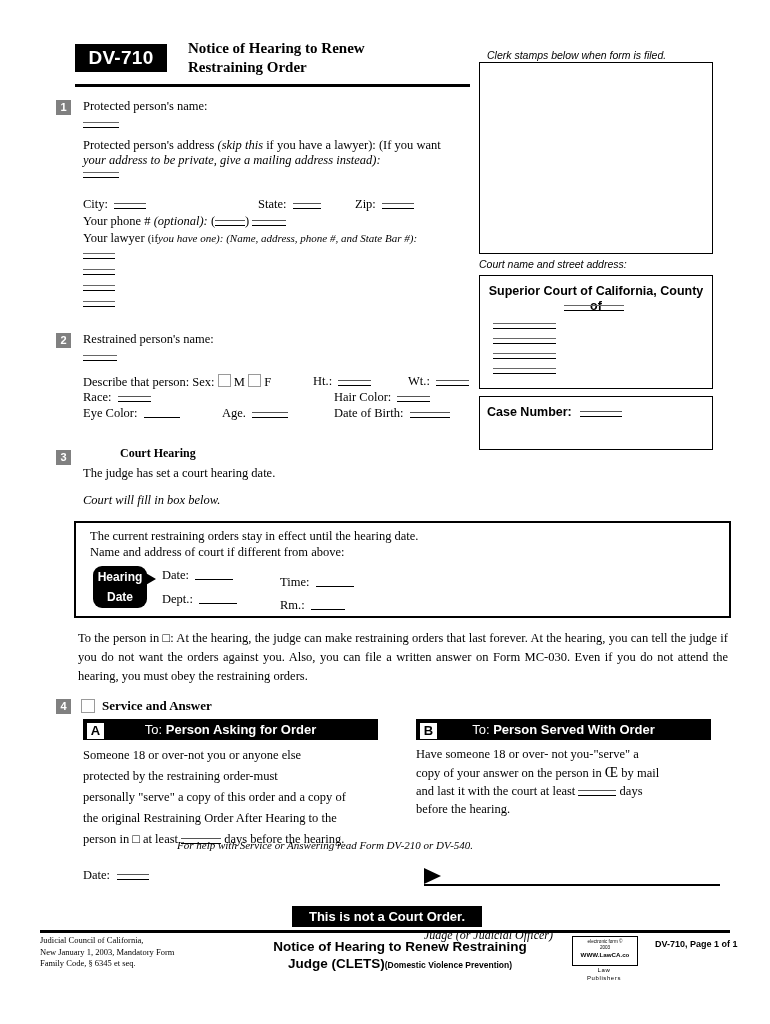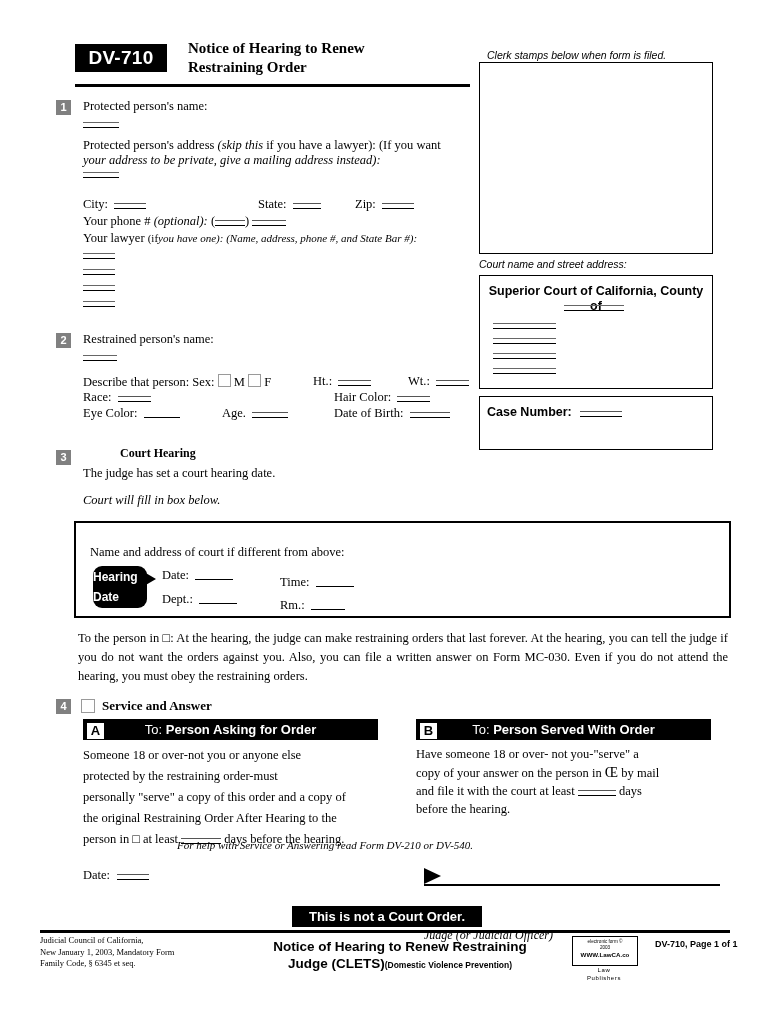--- a/index.html
+++ b/index.html
@@ -40,21 +40,21 @@
   .court-box .ttl{font-family:"Liberation Sans",sans-serif;font-weight:bold;font-size:12.5px;
                   text-align:center;padding:8px 6px 0 6px;line-height:15px;}
   .case-box{position:absolute;left:479px;top:396px;width:232px;height:52px;border:1.7px solid #000;}
   .case-box .lbl{font-family:"Liberation Sans",sans-serif;font-weight:bold;font-size:12.5px;
                  padding:8px 0 0 7px;}
 
   
   .hearing-box{position:absolute;left:74px;top:521px;width:653px;height:93px;border:2px solid #000;}
   .hbadge{position:absolute;left:93px;top:566px;width:54px;height:41px;background:#000;
           border-radius:9px;color:#fff;font-family:"Liberation Sans",sans-serif;
-          font-weight:bold;font-size:12px;text-align:left;line-height:20px;padding-top:1px;}
+          font-weight:bold;font-size:12px;text-align:center;line-height:20px;padding-top:1px;}
   .harrow{position:absolute;left:144px;top:572px;width:0;height:0;
           border-top:7px solid transparent;border-bottom:7px solid transparent;border-left:12px solid #000;}
 
   
   .bar{position:absolute;height:21px;background:#000;color:#fff;
        font-family:"Liberation Sans",sans-serif;font-size:13px;line-height:21px;}
   .bar .badge{position:absolute;left:3px;top:2.5px;width:17px;height:16px;background:#fff;color:#000;
               font-weight:bold;font-size:13px;text-align:center;line-height:16px;
               border:1px solid #000;}
   .bar .bartext{display:block;text-align:center;}
@@ -223,20 +223,21 @@
     <span>Date of Birth:</span>
     <span class="bl2" style="width:40px;margin-left:3px;"></span>
   </div>
 
   <div class="num" style="left:56px;top:450px;">3</div>
   <div class="abs b" style="left:83px;top:446px;font-size:12px;margin-left:37px;">Court Hearing</div>
   <div class="abs" style="left:83px;top:466px;">The judge has set a court hearing date.</div>
   <div class="abs it" style="left:83px;top:493px;">Court will fill in box below.</div>
 
   <div class="hearing-box">
+    <div class="abs" style="left:14px;top:6px;">The current restraining orders stay in effect until the hearing date.</div>
     <div class="abs" style="left:14px;top:22px;">Name and address of court if different from above:</div>
   </div>
   <div class="hbadge">
     <span>Hearing</span><br>
     <span>Date</span>
   </div>
   <div class="harrow"></div>
 
   <div class="abs" style="left:162px;top:568px;">
     <span>Date:</span>
@@ -279,21 +280,21 @@
 
   <div class="bar" style="left:416px;top:719px;width:295px;">
     <span class="badge">B</span>
     <span class="bartext"><span>To: </span><b>Person Served With Order</b></span>
   </div>
   <div class="abs" style="left:416px;top:745px;width:300px;line-height:18px;">
     <span>Have someone 18 or over- not you-"serve" a</span><br>
     <span>copy of your answer on the person in</span>
     <span style="font-size:15px;">Œ</span>
     <span>by mail</span><br>
-    <span>and file it with the court at least</span>
+    <span>and last it with the court at least</span>
     <span class="bl2" style="width:38px;"></span>
     <span>days</span><br>
     <span>before the hearing.</span>
   </div>
 
   <div class="abs it" style="left:177px;top:839px;font-size:11px;">For help with Service or Answering read Form DV-210 or DV-540.</div>
 
   <div class="abs" style="left:83px;top:868px;">
     <span>Date:</span>
     <span class="bl2" style="width:32px;margin-left:4px;"></span>

